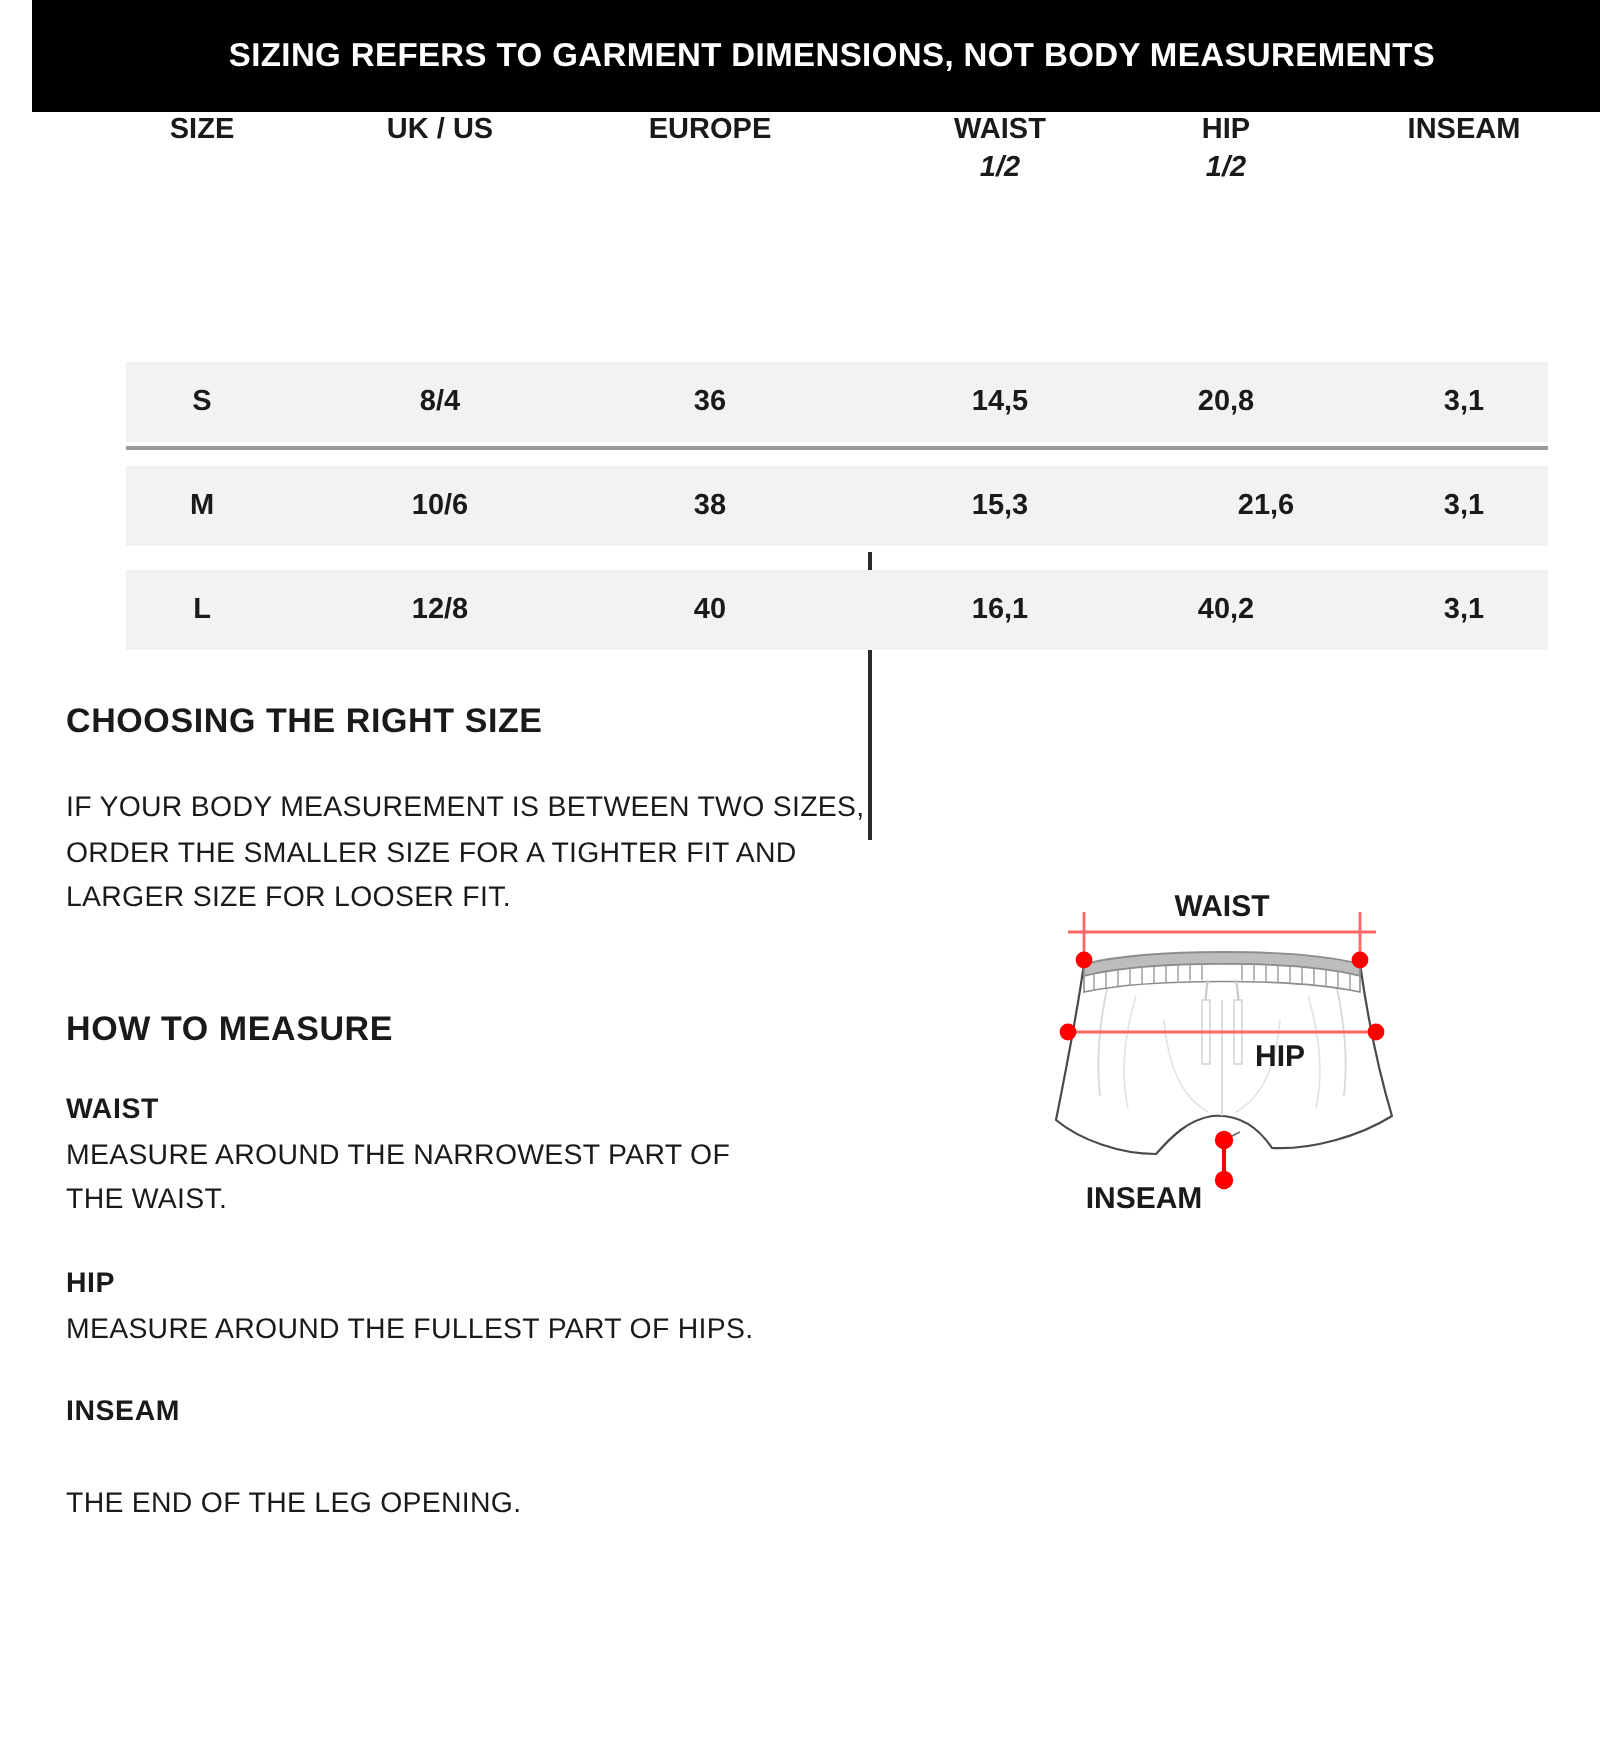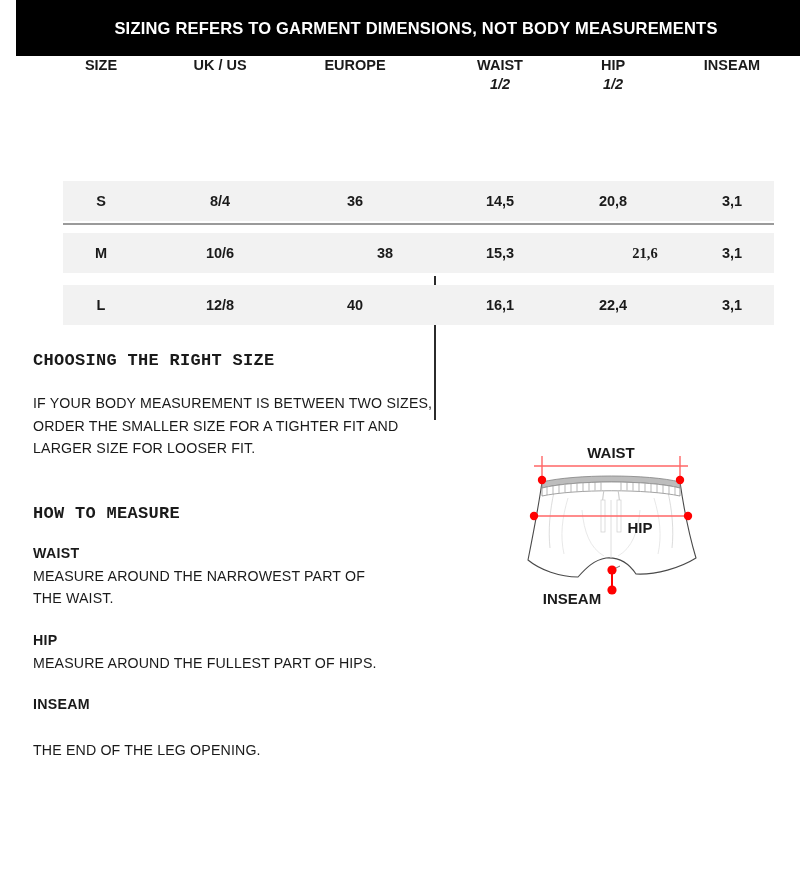--- a/index.html
+++ b/index.html
@@ -98,21 +98,20 @@
   .lower {
     position: relative;
     margin-top: 26px;
     padding-left: 33px;
   }
   .section-title {
     font-size: 17px;
     font-weight: 700;
     letter-spacing: 0.3px;
     margin: 0 0 22px 0;
-    font-family: Liberation Mono, monospace;
   }
   .para {
     font-size: 14.2px;
     font-weight: 400;
     line-height: 22.5px;
     letter-spacing: 0.15px;
     margin: 0;
     max-width: 470px;
   }
   .block-spacer-lg { height: 44px; }
@@ -184,33 +183,33 @@
     <div class="cell" style="left:292px;">36</div>
     <div class="cell" style="left:437px;">14,5</div>
     <div class="cell" style="left:550px;">20,8</div>
     <div class="cell" style="left:669px;">3,1</div>
   </div>
   <div class="row-gap"></div>
 
   <div class="row row-striped">
     <div class="cell" style="left:38px;">M</div>
     <div class="cell" style="left:157px;">10/6</div>
-    <div class="cell" style="left:292px;margin-left:30px;">38</div>
+    <div class="cell" style="left:292px;">38</div>
     <div class="cell" style="left:437px;">15,3</div>
-    <div class="cell" style="left:582px;font-family:Liberation Serif, serif;">21,6</div>
+    <div class="cell" style="left:570px;">21,6</div>
     <div class="cell" style="left:669px;">3,1</div>
   </div>
   <div class="row-gap"></div>
 
   <div class="row row-striped">
     <div class="cell" style="left:38px;">L</div>
     <div class="cell" style="left:157px;">12/8</div>
     <div class="cell" style="left:292px;">40</div>
     <div class="cell" style="left:437px;">16,1</div>
-    <div class="cell" style="left:550px;">22,4</div>
+    <div class="cell" style="left:550px;">40,2</div>
     <div class="cell" style="left:669px;">3,1</div>
   </div>
 </div>
 
 <div class="lower">
 
   <h2 class="section-title">CHOOSING THE RIGHT SIZE</h2>
 
   <p class="para">
     <span>IF YOUR BODY MEASUREMENT IS BETWEEN TWO SIZES,</span><br>

